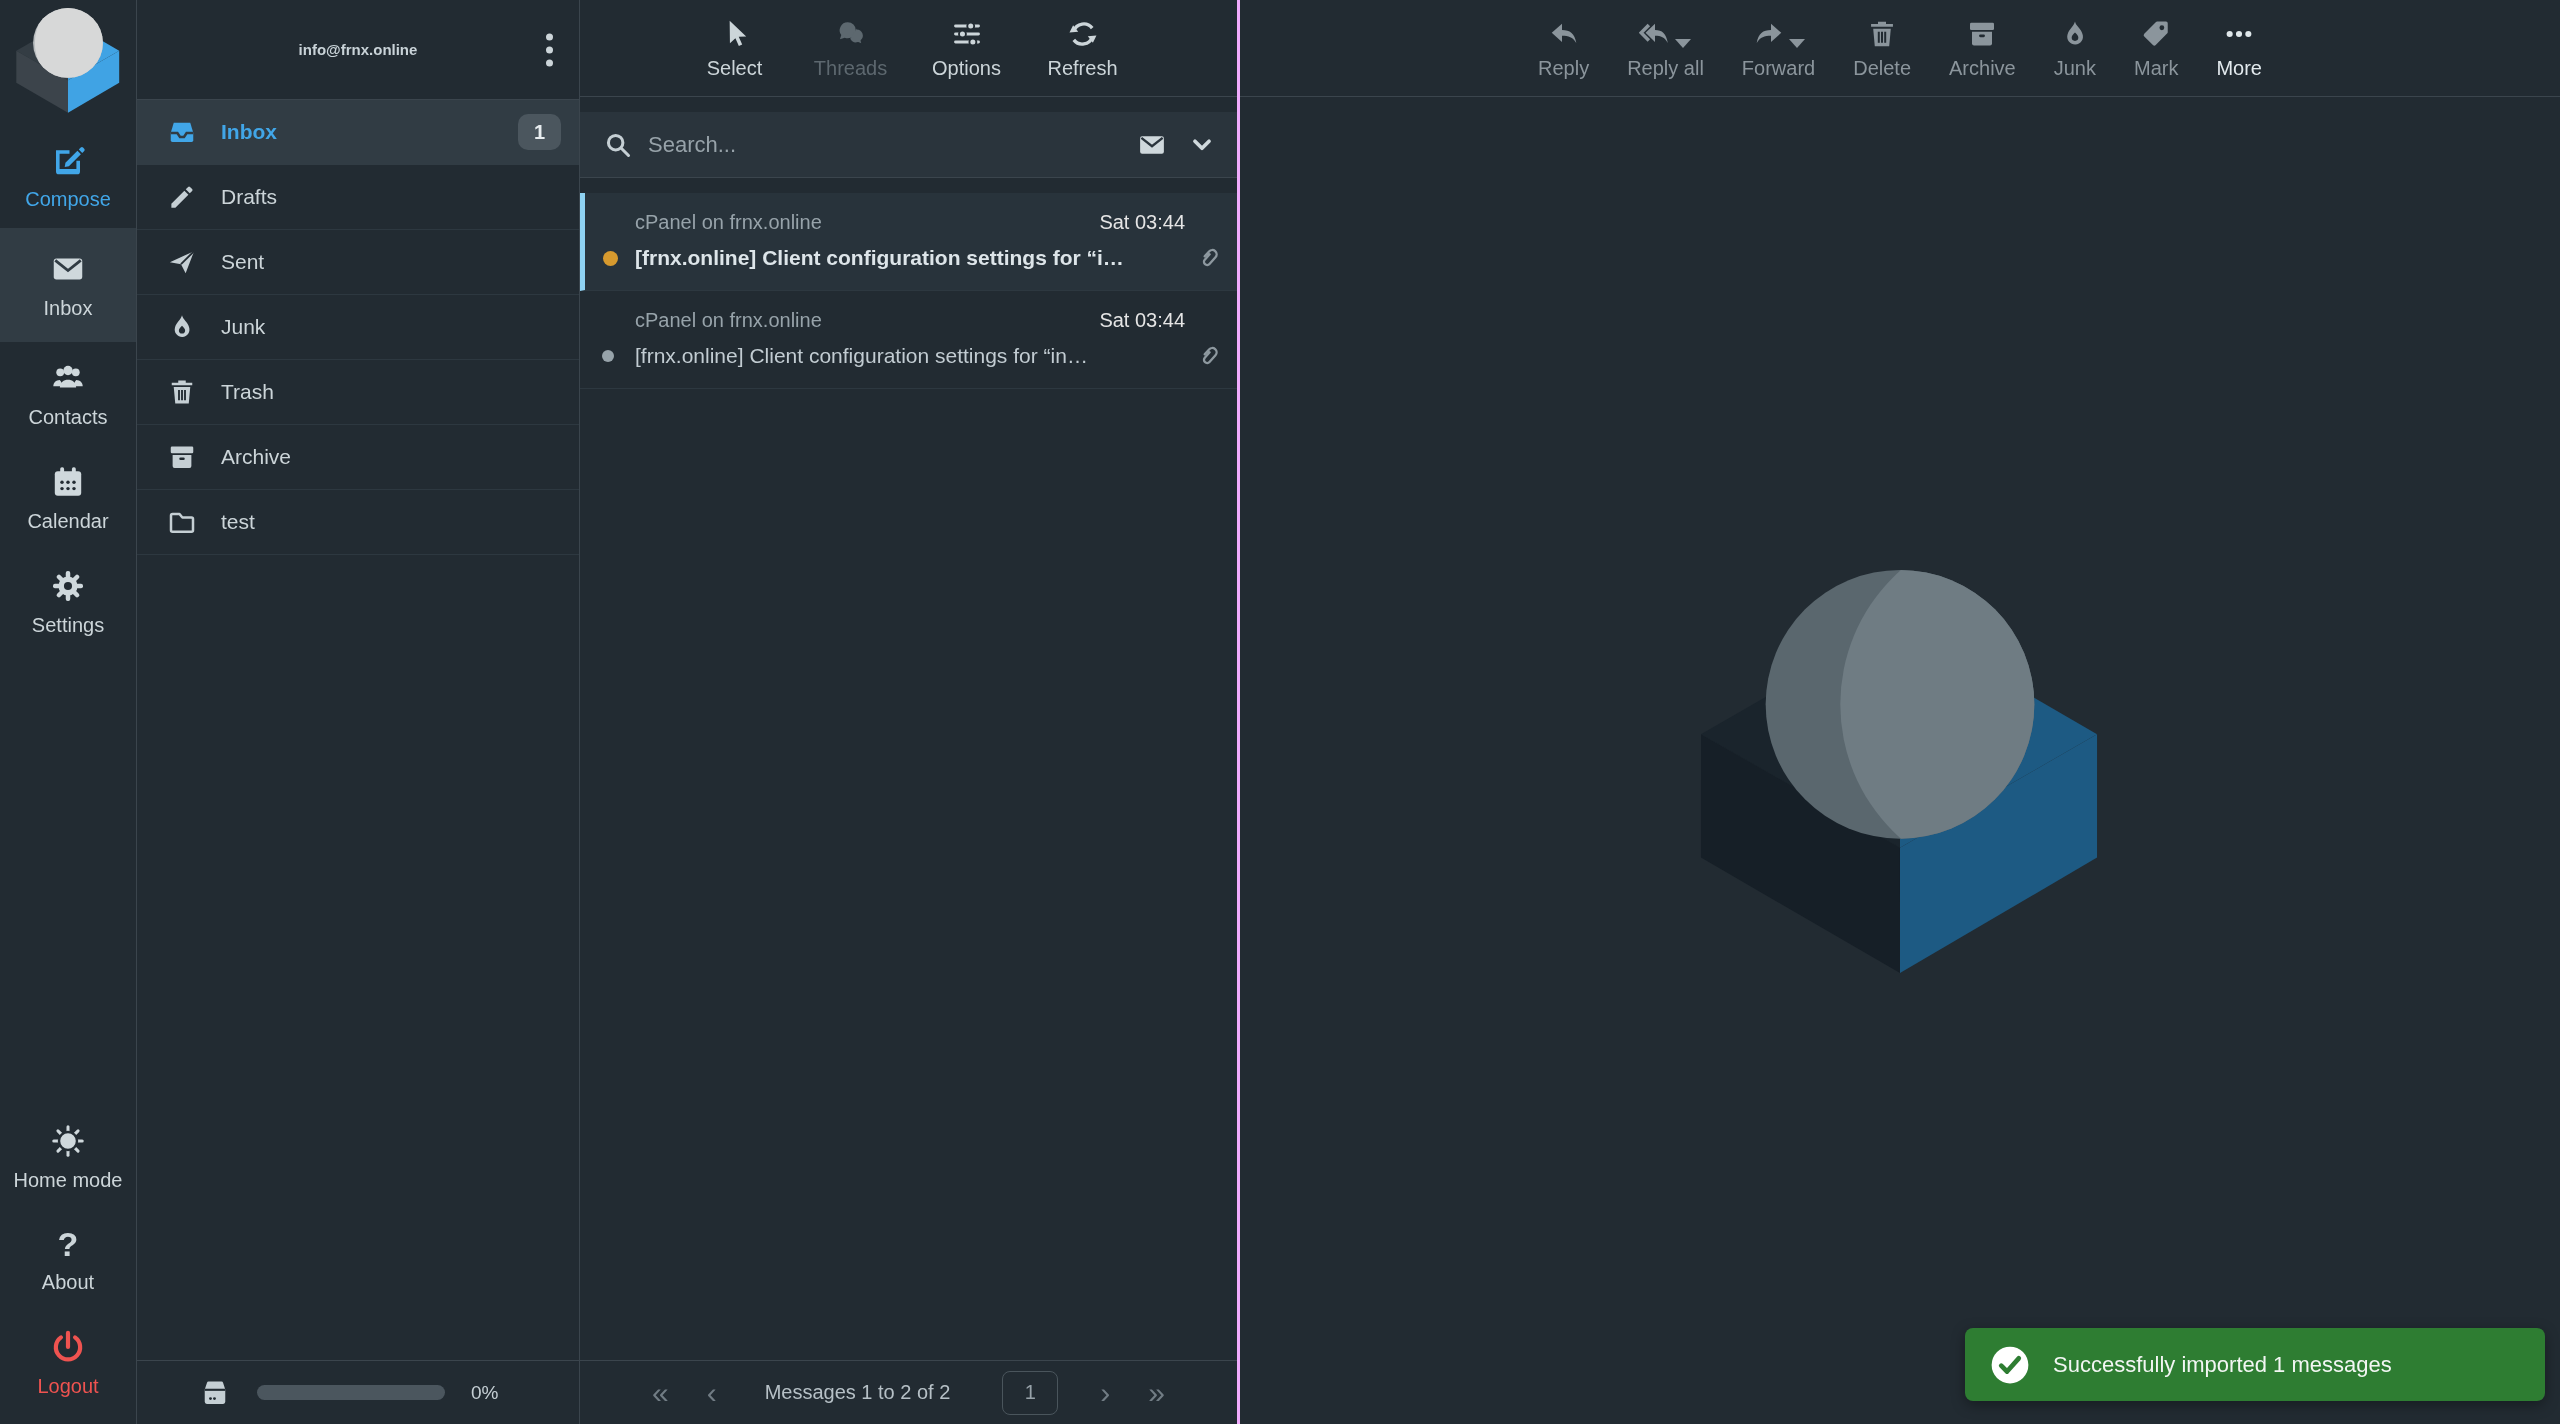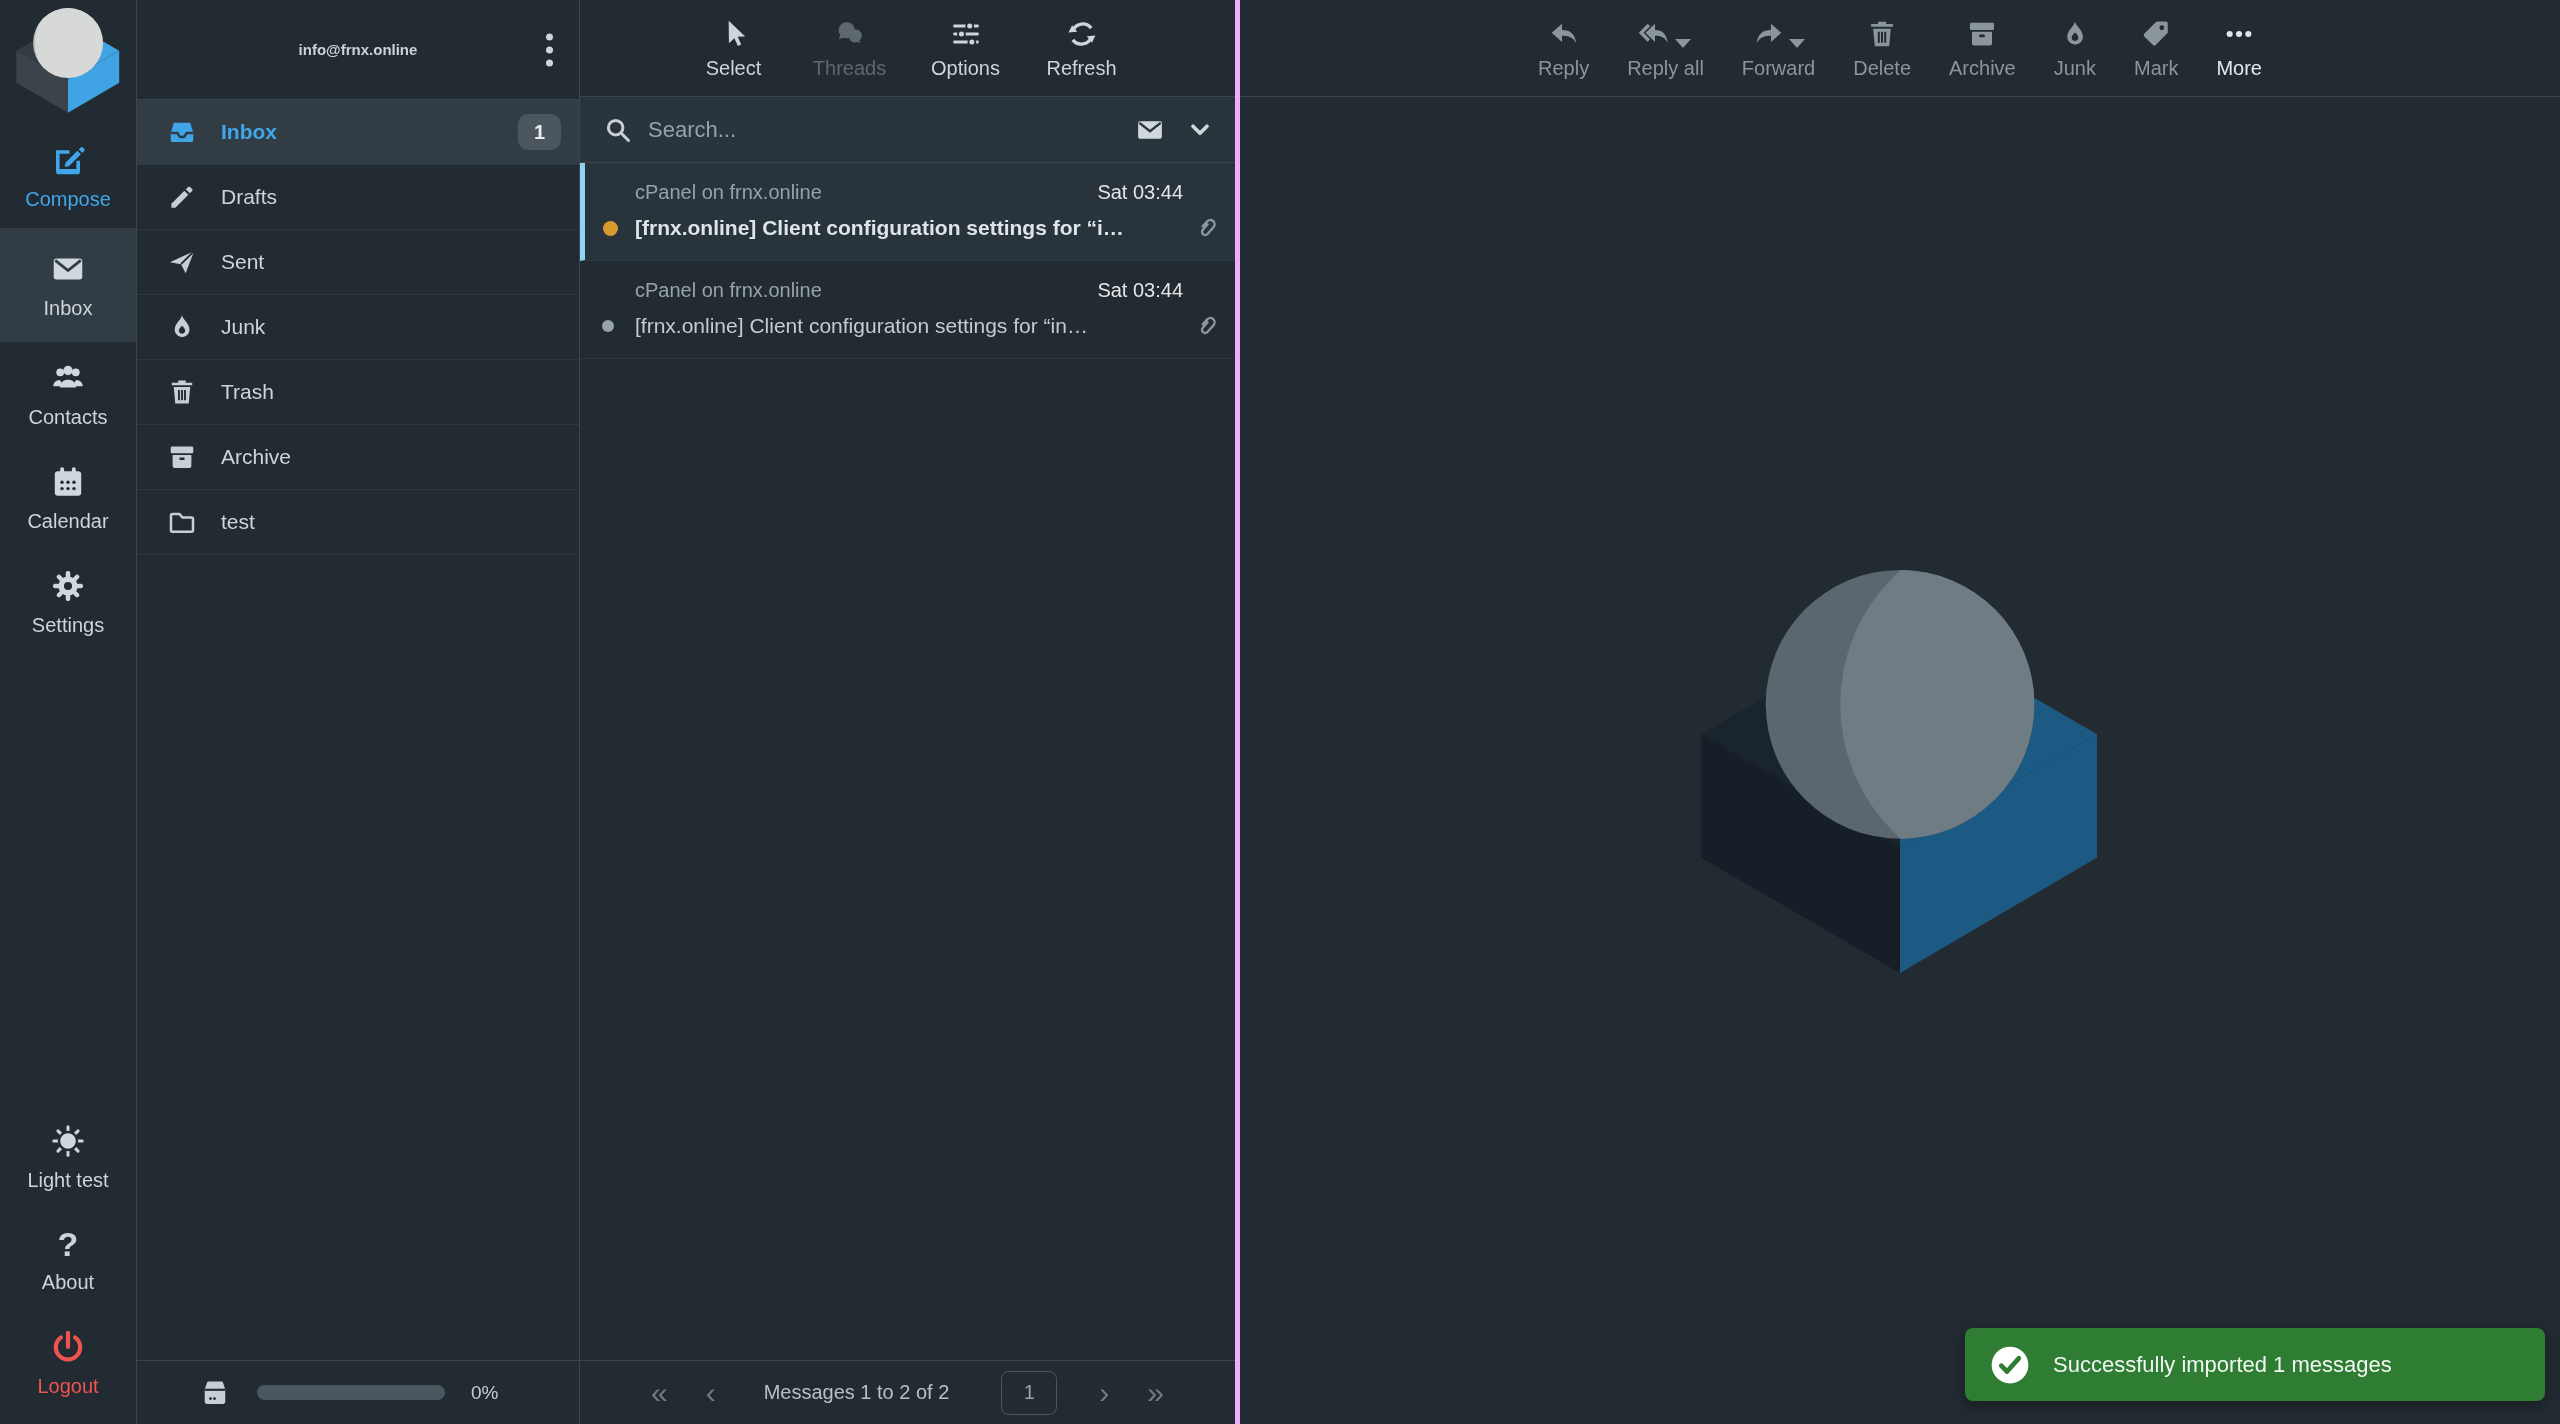--- a/index.html
+++ b/index.html
@@ -70,21 +70,21 @@
   }
   .disk-icon { width:32px; height:32px; color:#c5cfd4; cursor:pointer; }
   .disk-icon svg { width:32px; height:32px; display:block; }
   .quota-bar { width:188px; height:15px; border-radius:8px; background:#4b565e; overflow:hidden; }
   .quota-fill { display:block; height:100%; width:0%; background:#7f8b92; }
   .quota-label { font-size:19px; color:#c5cfd4; }
 
   
   .list-col {
     width:660px; flex:0 0 660px; background:#222b32;
-    border-right:5px solid #f0abfc; display:flex; flex-direction:column;
+    border-right:3px solid #f0abfc; display:flex; flex-direction:column;gap:15px;
   }
   .list-toolbar {
     height:97px; flex:0 0 97px; border-bottom:1px solid #3b454d;
     display:flex; align-items:center; justify-content:center; gap:30px;
   }
   .tbtn {
     display:flex; flex-direction:column; align-items:center; gap:7px;
     color:#ccd5d9; cursor:pointer; min-width:86px;
   }
   .tbtn .icon-row { display:flex; align-items:flex-end; gap:4px; height:34px; }
@@ -266,21 +266,21 @@
         <svg viewBox="0 0 24 24" fill="currentColor">
           <g>
             <rect x="11" y="1.5" width="2" height="21" rx="1"></rect>
             <rect x="11" y="1.5" width="2" height="21" rx="1" transform="rotate(45 12 12)"></rect>
             <rect x="11" y="1.5" width="2" height="21" rx="1" transform="rotate(90 12 12)"></rect>
             <rect x="11" y="1.5" width="2" height="21" rx="1" transform="rotate(135 12 12)"></rect>
           </g>
           <circle cx="12" cy="12" r="6" stroke="#222b32" stroke-width="1.6"></circle>
         </svg>
       </span>
-      <span class="tb-label">Light test</span>
+      <span class="tb-label">Home mode</span>
     </div>
 
     <div class="tb-item">
       <span class="tb-glyph">?</span>
       <span class="tb-label">About</span>
     </div>
 
     <div class="tb-item red" style="padding-bottom:26px;">
       <span class="tb-icon">
         <svg viewBox="0 0 24 24" fill="none" stroke="currentColor" stroke-width="2.8" stroke-linecap="round">

